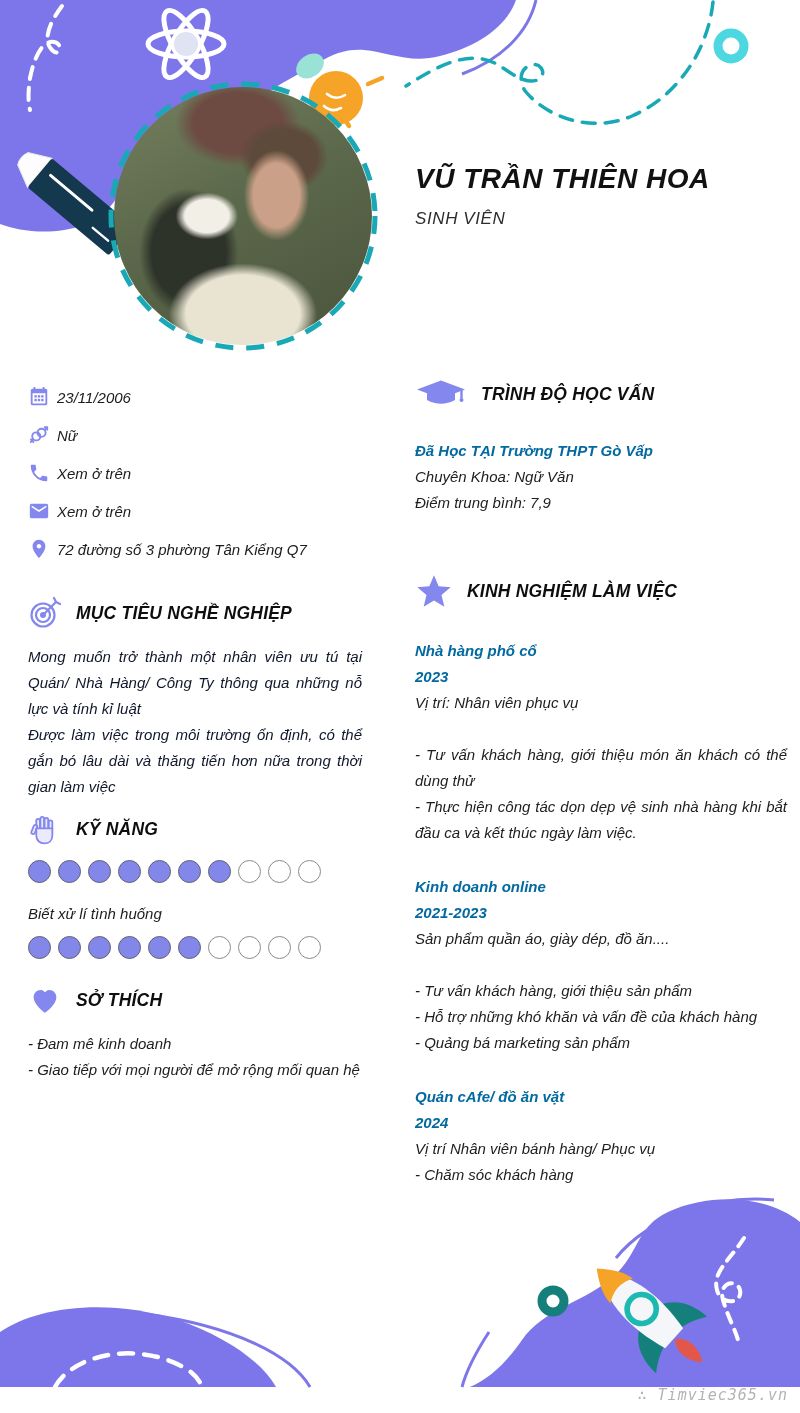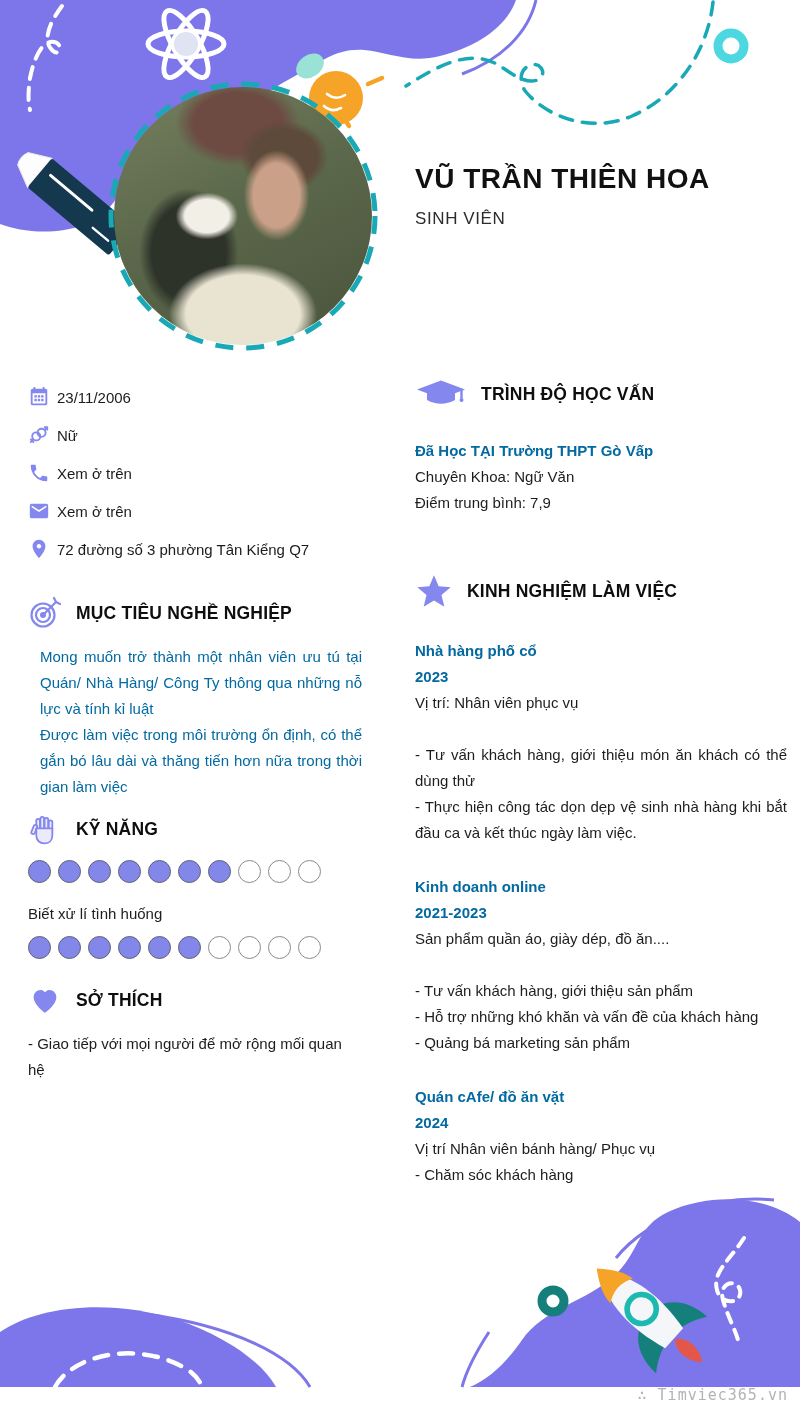--- a/index.html
+++ b/index.html
@@ -1,17 +1,17 @@
 <!DOCTYPE html>
 <html><head>
 <meta charset="utf-8">
 <style>
   html,body{margin:0;padding:0;background:#fff;}
   .page{position:relative;width:800px;height:1410px;background:#fff;overflow:hidden;
-        font-family:"Liberation Sans","DejaVu Sans",sans-serif;color:#1d1d1f;}
+        font-family:"Liberation Sans","DejaVu Sans",sans-serif;color:#1d1d1f;font-style:italic;}
   .deco{position:absolute;inset:0;z-index:0;}
   .ring-overlay{position:absolute;inset:0;z-index:2;pointer-events:none;}
   
   .photo{position:absolute;left:114px;top:87px;width:258px;height:258px;border-radius:50%;z-index:1;
     background:
       radial-gradient(95px 65px at 50% 88%, #e9e3d2 0 60%, rgba(233,227,210,0) 78%),
       radial-gradient(42px 58px at 63% 42%, #caa088 0 55%, rgba(202,160,136,0) 78%),
       radial-gradient(55px 45px at 66% 27%, #5e4a3a 0 60%, rgba(94,74,58,0) 80%),
       radial-gradient(80px 55px at 48% 14%, #6d4a42 0 55%, rgba(109,74,66,0) 78%),
       radial-gradient(40px 30px at 36% 50%, #f2efe6 0 55%, rgba(242,239,230,0) 78%),
@@ -26,21 +26,21 @@
   .right-col{position:absolute;left:415px;top:378px;width:372px;z-index:3;}
 
   .info-row{display:flex;align-items:center;height:38px;gap:7px;}
   .info-row .txt{font-size:15px;color:#1c1c1c;}
   .icon-sm{width:22px;height:22px;flex:0 0 22px;}
 
   .section-header{display:flex;align-items:center;gap:14px;}
   .section-header .title{font-size:17.5px;font-weight:bold;color:#0e0e0e;letter-spacing:.2px;}
   .mt28{margin-top:28px;} .mt12{margin-top:12px;} .mt24{margin-top:24px;} .mt56{margin-top:56px;} .mt26{margin-top:26px;}
 
-  .body-text{font-size:15px;line-height:26px;color:#0369a1;margin-left:12px;}
+  .body-text{font-size:15px;line-height:26px;color:#0f172a;}
   .justify{text-align:justify;}
   .objective-text{margin-top:14px;}
   .objective-text p{margin:0;}
 
   .skill-label{margin-top:22px;font-size:15px;color:#1d1d1f;}
   .skill-label.first{margin-top:12px;}
   .dots{display:flex;gap:7px;margin-top:14px;}
   .dot{width:23px;height:23px;border-radius:50%;background:#fff;border:1.6px solid #8a8a8a;box-sizing:border-box;}
   .dot.filled{background:#8487ea;border-color:#5f6270;}
 
@@ -240,20 +240,21 @@
         <span class="dot"></span>
       </div>
 
     <div class="section-header mt24">
       <svg width="34" height="34" viewBox="0 0 24 24" fill="#8387ee">
         <path d="M12 21s-8-5.6-8-11c0-3 2.4-5 4.9-5 1.9 0 3.1 1.6 3.1 1.6S13.2 5 15.1 5c2.5 0 4.9 2 4.9 5 0 5.4-8 11-8 11z"></path>
       </svg>
       <span class="title">SỞ THÍCH</span>
     </div>
     <div class="hobby-list">
+      <p>- Đam mê kinh doanh</p>
       <p>- Giao tiếp với mọi người để mở rộng mối quan hệ</p>
     </div>
   </div>
 
   <div class="right-col">
 
     <div class="section-header">
       <svg width="52" height="32" viewBox="0 0 52 30" fill="#8387ee">
         <path d="M26 1.5 L50 10.5 L26 19.5 L2 10.5 Z"></path>
         <path d="M12 13.5 v7.5 q14 7.5 28 0 v-7.5 l-14 5.3 z"></path>

